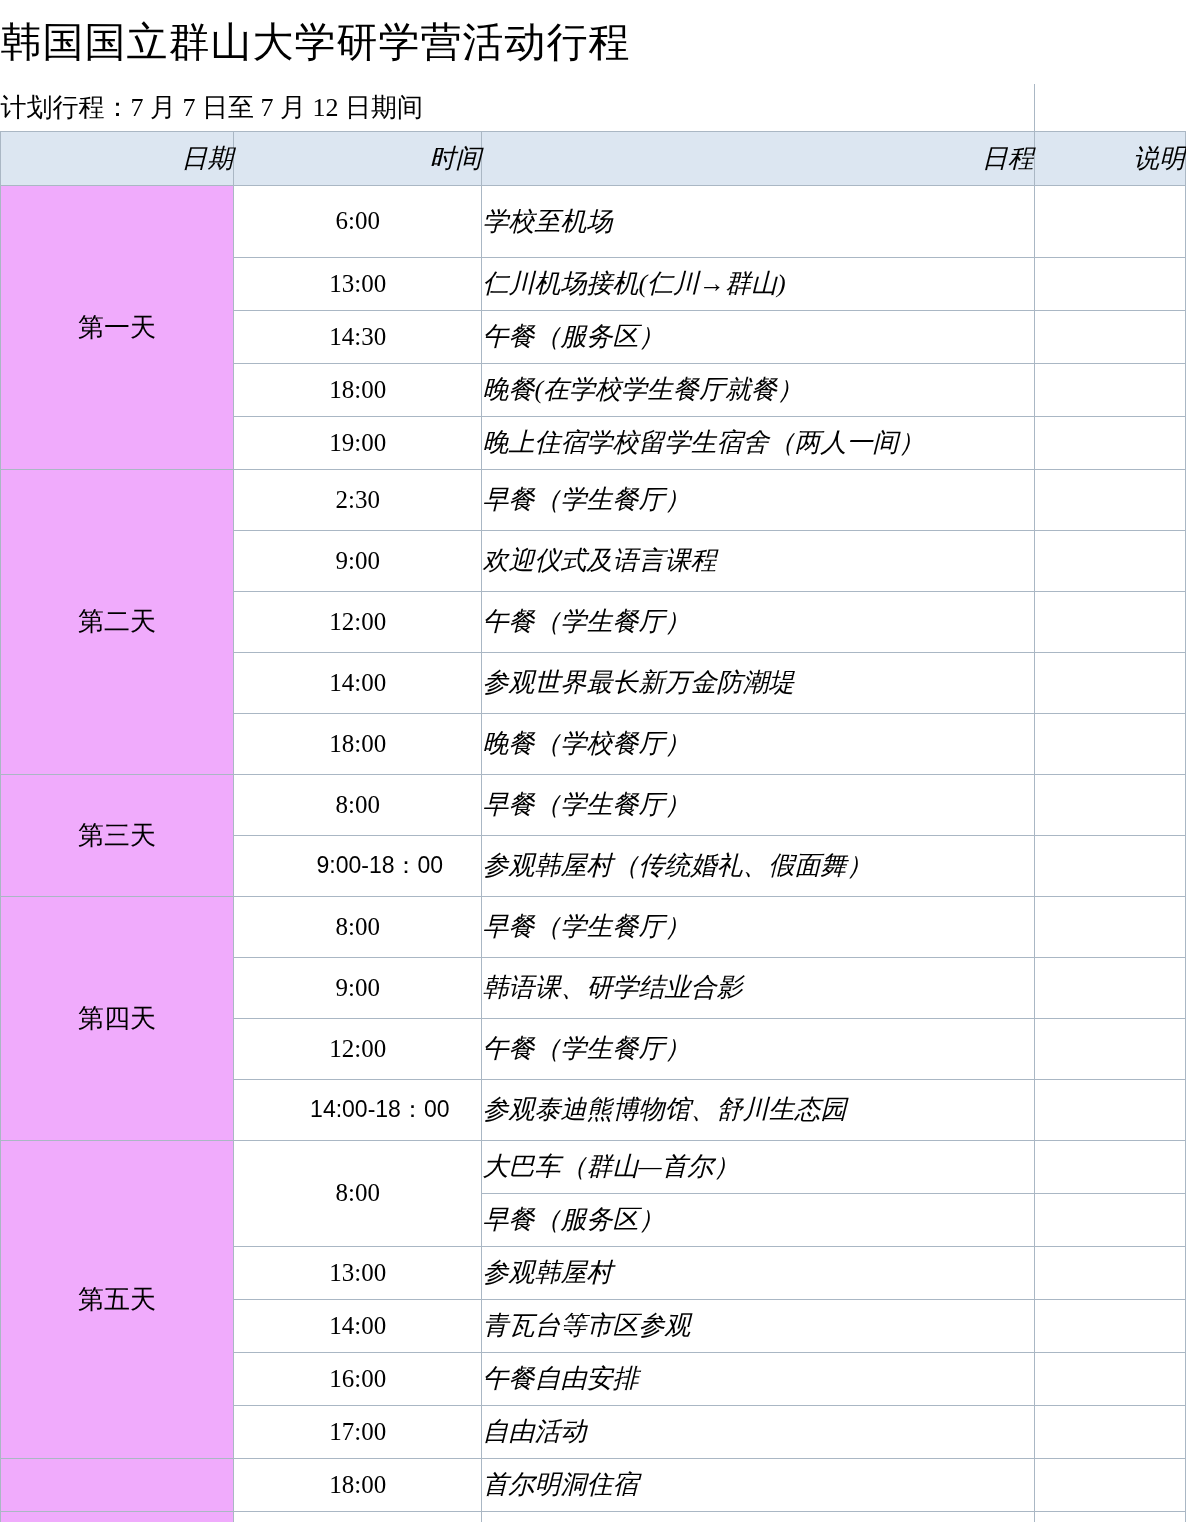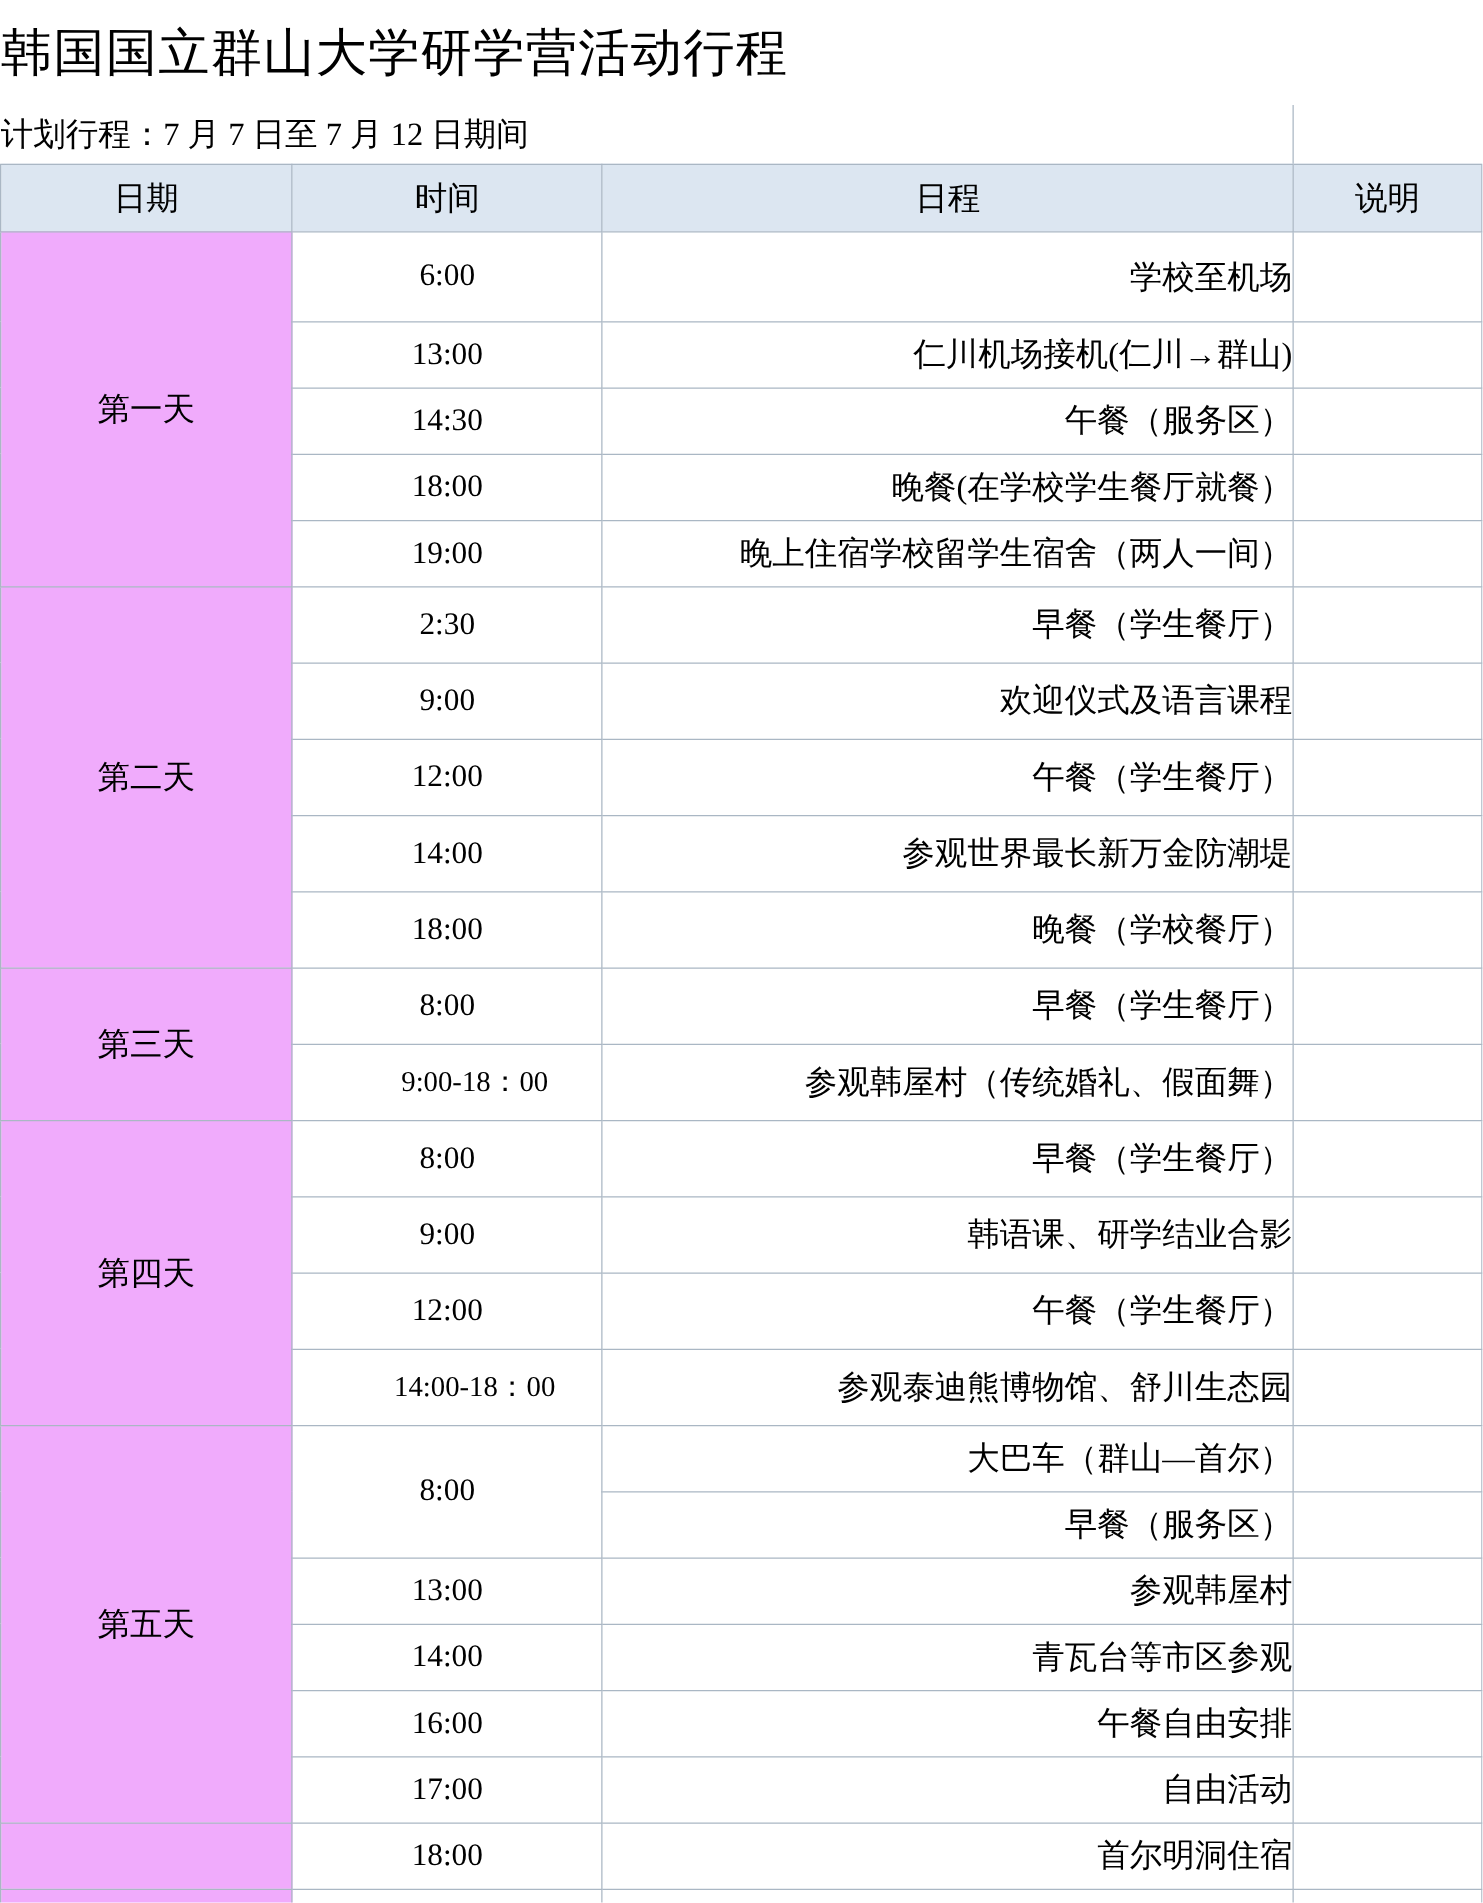--- a/index.html
+++ b/index.html
@@ -60,48 +60,50 @@
     white-space: nowrap;
   }
   .subtitle-note {
     border: none !important;
     border-left: 1px solid #aab7c4 !important;
     border-bottom: 1px solid #aab7c4 !important;
   }
   
   .hdr {
     background: #dce6f1;
-    text-align: center;
+    text-align: right;
     font-size: 26px;
     height: 54px;
+    font-style: italic;
   }
   
   td.daycell {
     background: #f0abfc;
     text-align: center;
     font-size: 26px;
   }
   td.timecell {
     text-align: center;
     font-size: 25px;
     height: 53px;
     font-family: "Liberation Serif", "DejaVu Serif", serif;
     margin-left: 36px;
   }
   td.timecell.mono {
-    font-family: Liberation Serif, serif;
+    font-family: Liberation Sans, sans-serif;
     font-size: 23px;
     letter-spacing: 0px;
     padding-left: 44px;
   }
   td.plancell {
-    text-align: right;
+    text-align: left;
     font-size: 26px;
     padding-left: 14px;
     height: 53px;
+    font-style: italic;
   }
   td.notecell {
     height: 53px;
   }
   .bold {
     font-weight: bold;
   }
   .first-row td.timecell,
   .first-row td.plancell,
   .first-row td.notecell {

